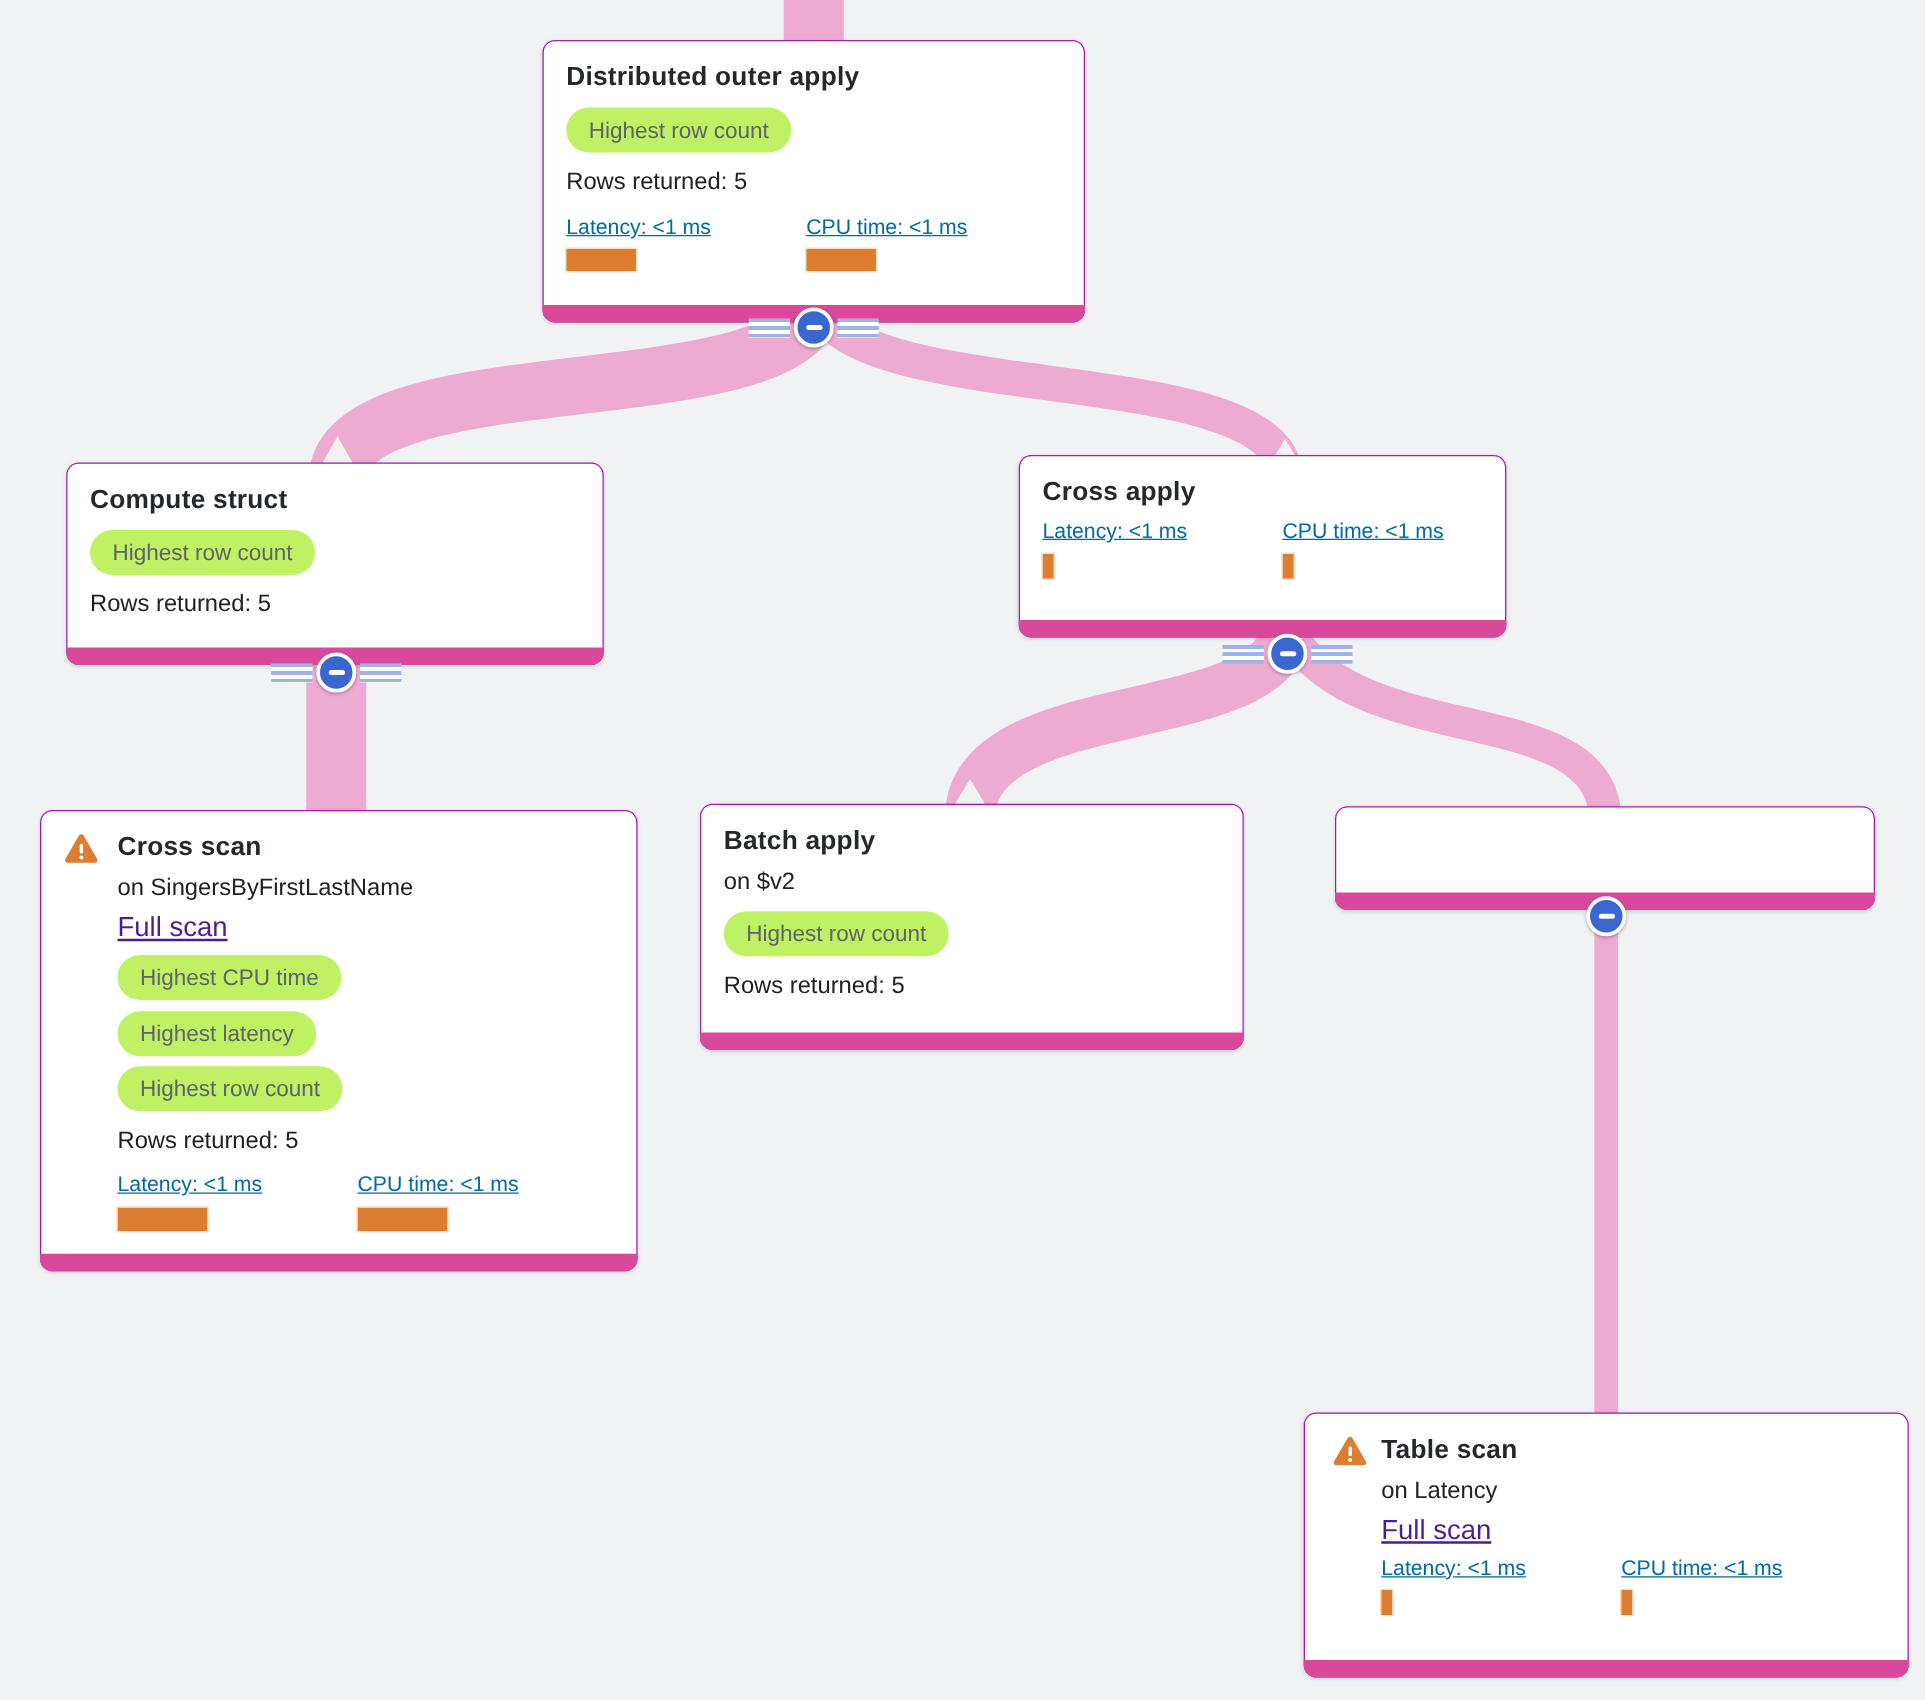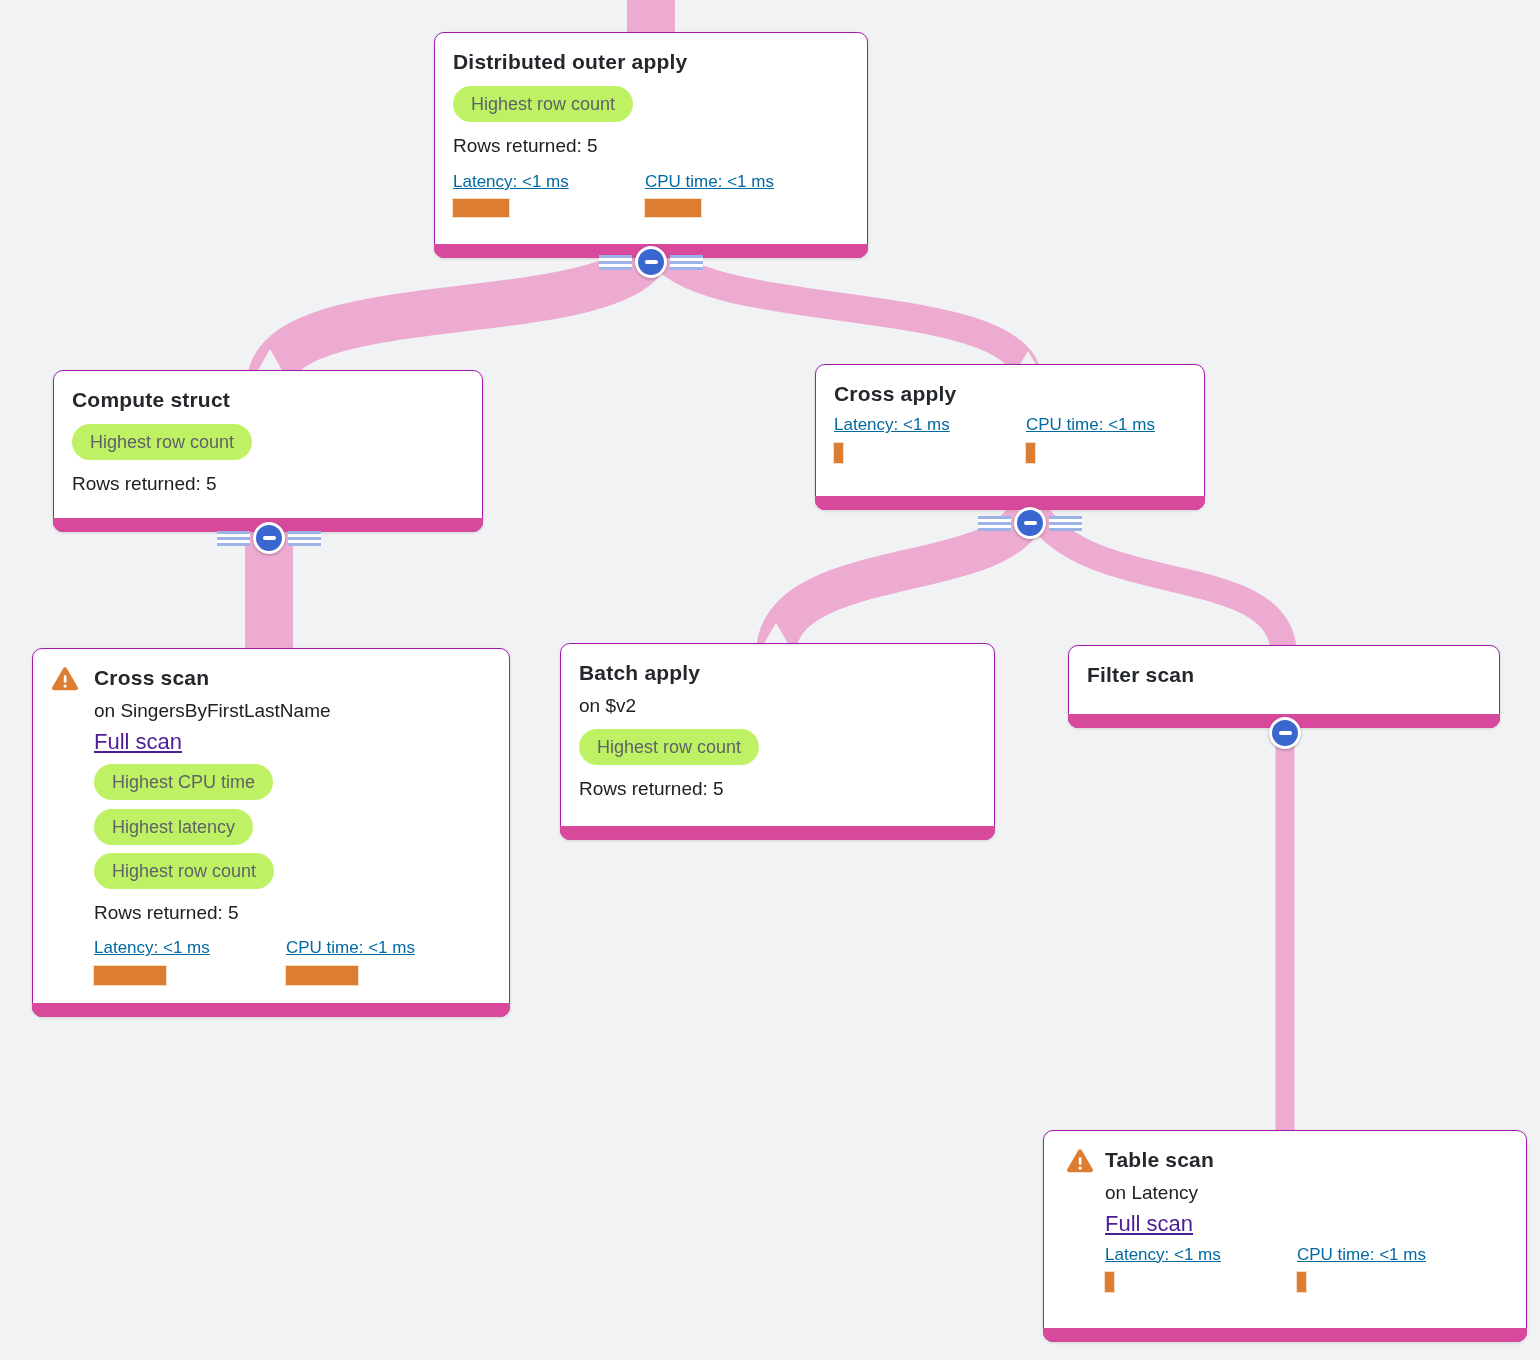--- a/index.html
+++ b/index.html
@@ -151,21 +151,20 @@
 
   <div class="node" style="left:560px;top:643px;width:435px;height:197px;">
     <div class="title">Batch apply</div>
     <div class="sub">on $v2</div>
     <div class="pill-line"><span class="pill">Highest row count</span></div>
     <div class="rows">Rows returned: 5</div>
     <div class="node-footer"></div>
   </div>
 
   <div class="node" style="left:1068px;top:645px;width:432px;height:83px;">
-    <div class="title">Filter scan</div>
     <div class="node-footer"></div>
   </div>
 
   <div class="node warn-node" style="left:1043px;top:1130px;width:484px;height:212px;">
     <svg class="warn-icon" style="left:21px;" viewBox="0 0 24 24">
       <path d="M10.6 3.4 L1.8 18.5 a1.7 1.7 0 0 0 1.5 2.5 h17.4 a1.7 1.7 0 0 0 1.5-2.5 L13.4 3.4 a1.7 1.7 0 0 0-2.8 0 Z" fill="#dd7d31"></path>
       <rect x="11" y="9" width="2.2" height="6" rx="1" fill="#fff"></rect>
       <circle cx="12.1" cy="17.6" r="1.3" fill="#fff"></circle>
     </svg>
     <div class="title">Table scan</div>

